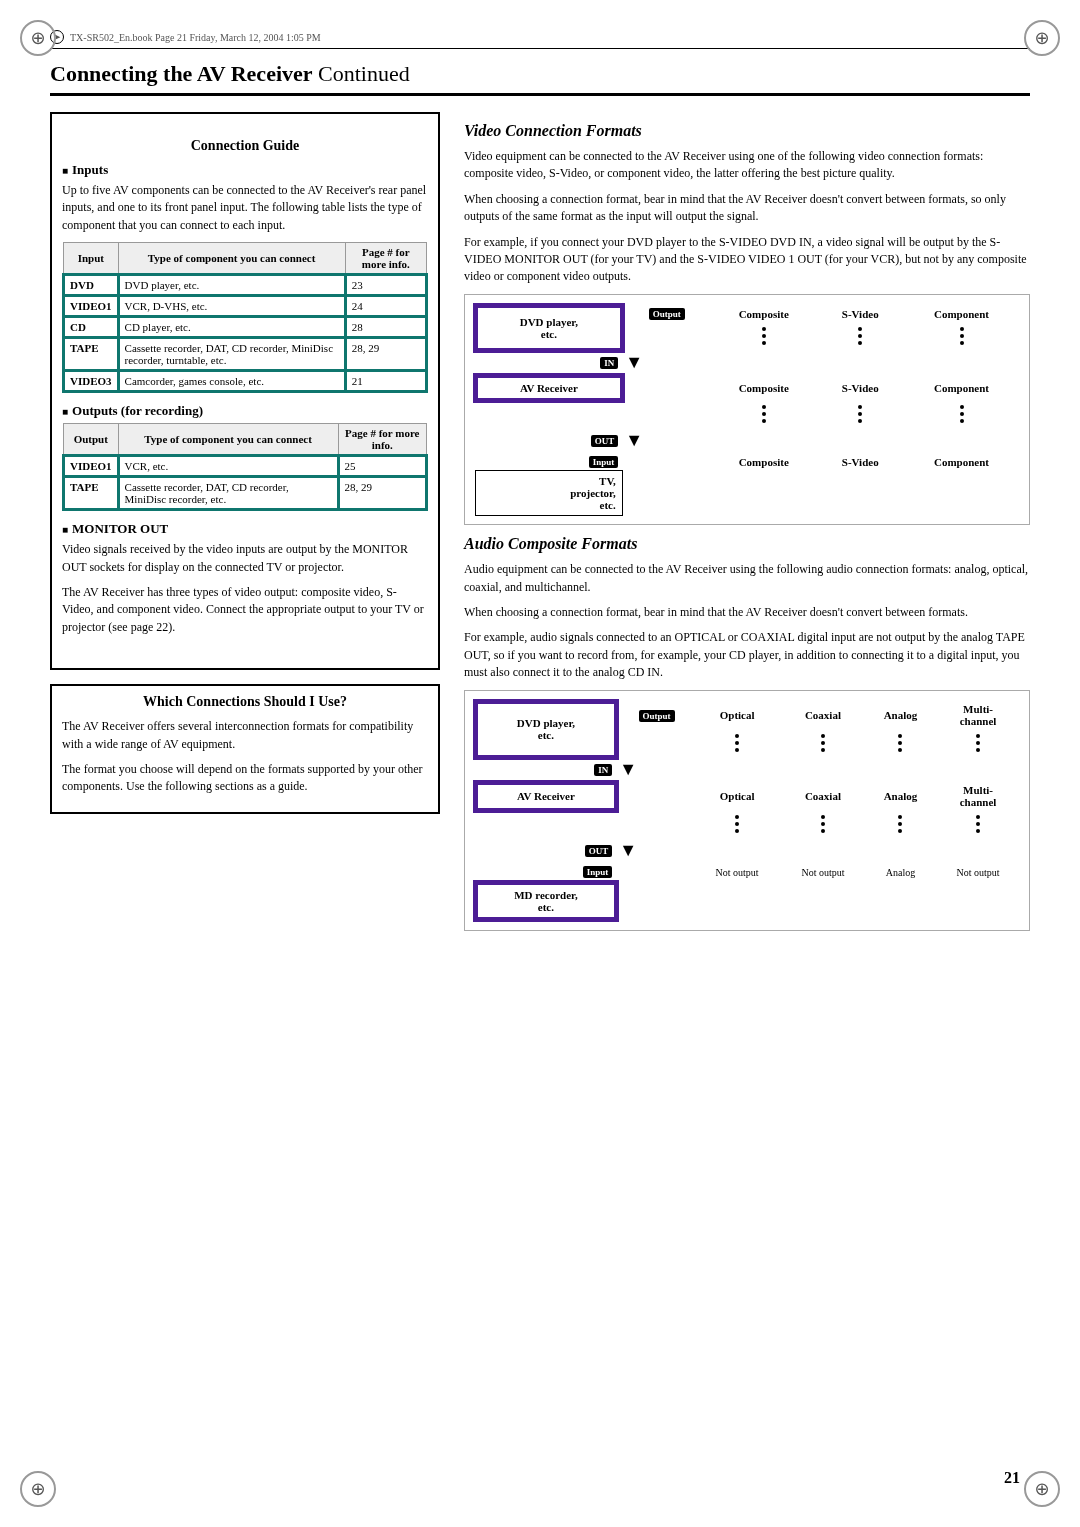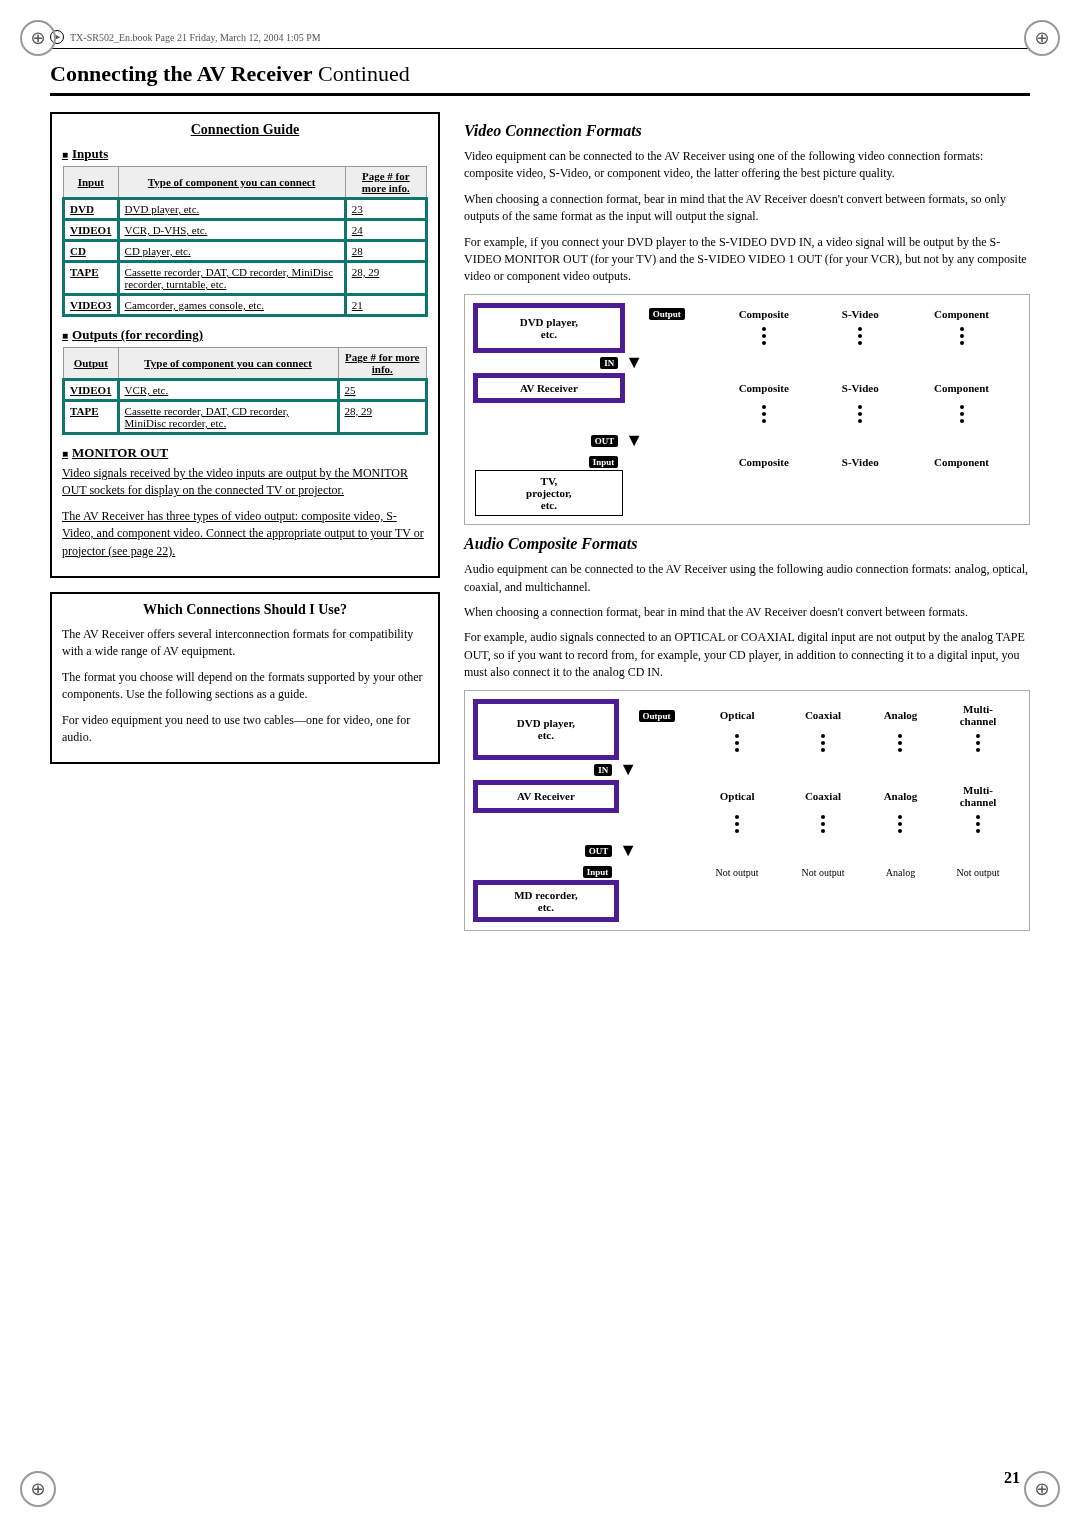--- a/index.html
+++ b/index.html
@@ -67,23 +67,22 @@
 
     .two-col {
       display: flex;
       gap: 24px;
     }
     .left-col { flex: 0 0 390px; }
     .right-col { flex: 1; }
 
     .section-box {
       border: 2px solid #000;
-      padding: 8px 10px;
+      padding: 24px 10px;
       margin-bottom: 14px;
-      text-decoration: underline;
     }
     .section-box-title {
       font-size: 14px;
       font-weight: bold;
       text-align: center;
       margin-bottom: 8px;
     }
 
     .subsection-title {
       font-size: 13px;
@@ -213,20 +212,21 @@
   </div>
 
   <div class="two-col">
 
     <div class="left-col">
 
       <div class="section-box">
         <div class="section-box-title">Connection Guide</div>
 
         <div class="subsection-title">Inputs</div>
+        <p class="body-text">Up to five AV components can be connected to the AV Receiver's rear panel inputs, and one to its front panel input. The following table lists the type of component that you can connect to each input.</p>
 
         <table class="data-table">
           <thead>
             <tr>
               <th>Input</th>
               <th>Type of component you can connect</th>
               <th>Page # for more info.</th>
             </tr>
           </thead>
           <tbody>
@@ -284,21 +284,20 @@
 
         <div class="subsection-title">MONITOR OUT</div>
         <p class="body-text">Video signals received by the video inputs are output by the MONITOR OUT sockets for display on the connected TV or projector.</p>
         <p class="body-text">The AV Receiver has three types of video output: composite video, S-Video, and component video. Connect the appropriate output to your TV or projector (see page 22).</p>
       </div>
 
       <div class="which-connections-box">
         <div class="which-connections-title">Which Connections Should I Use?</div>
         <p class="body-text">The AV Receiver offers several interconnection formats for compatibility with a wide range of AV equipment.</p>
         <p class="body-text">The format you choose will depend on the formats supported by your other components. Use the following sections as a guide.</p>
-        <p class="body-text">For video equipment you need to use two cables—one for video, one for audio.</p>
       </div>
 
     </div>
 
     <div class="right-col">
 
       <div class="italic-title">Video Connection Formats</div>
       <p class="body-text">Video equipment can be connected to the AV Receiver using one of the following video connection formats: composite video, S-Video, or component video, the latter offering the best picture quality.</p>
       <p class="body-text">When choosing a connection format, bear in mind that the AV Receiver doesn't convert between formats, so only outputs of the same format as the input will output the signal.</p>
       <p class="body-text">For example, if you connect your DVD player to the S-VIDEO DVD IN, a video signal will be output by the S-VIDEO MONITOR OUT (for your TV) and the S-VIDEO VIDEO 1 OUT (for your VCR), but not by any composite video or component video outputs.</p>
@@ -384,21 +383,21 @@
           <tr>
             <td style="text-align:right; padding-right:4px;">
               <span class="badge-blk">Input</span>
             </td>
             <td></td>
             <td style="font-weight:bold;">Composite</td>
             <td style="font-weight:bold;">S-Video</td>
             <td style="font-weight:bold;">Component</td>
           </tr>
           <tr>
-            <td rowspan="1" class="left-label" style="font-weight:bold; border:1px solid #000;">TV,<br>projector,<br>etc.</td>
+            <td rowspan="1" class="left-label" style="font-weight:bold; border:1px solid #000;text-align:right;">TV,<br>projector,<br>etc.</td>
             <td colspan="4"></td>
           </tr>
         </tbody>
           </table>
       </div>
 
       <div class="italic-title">Audio Composite Formats</div>
       <p class="body-text">Audio equipment can be connected to the AV Receiver using the following audio connection formats: analog, optical, coaxial, and multichannel.</p>
       <p class="body-text">When choosing a connection format, bear in mind that the AV Receiver doesn't convert between formats.</p>
       <p class="body-text">For example, audio signals connected to an OPTICAL or COAXIAL digital input are not output by the analog TAPE OUT, so if you want to record from, for example, your CD player, in addition to connecting it to a digital input, you must also connect it to the analog CD IN.</p>

